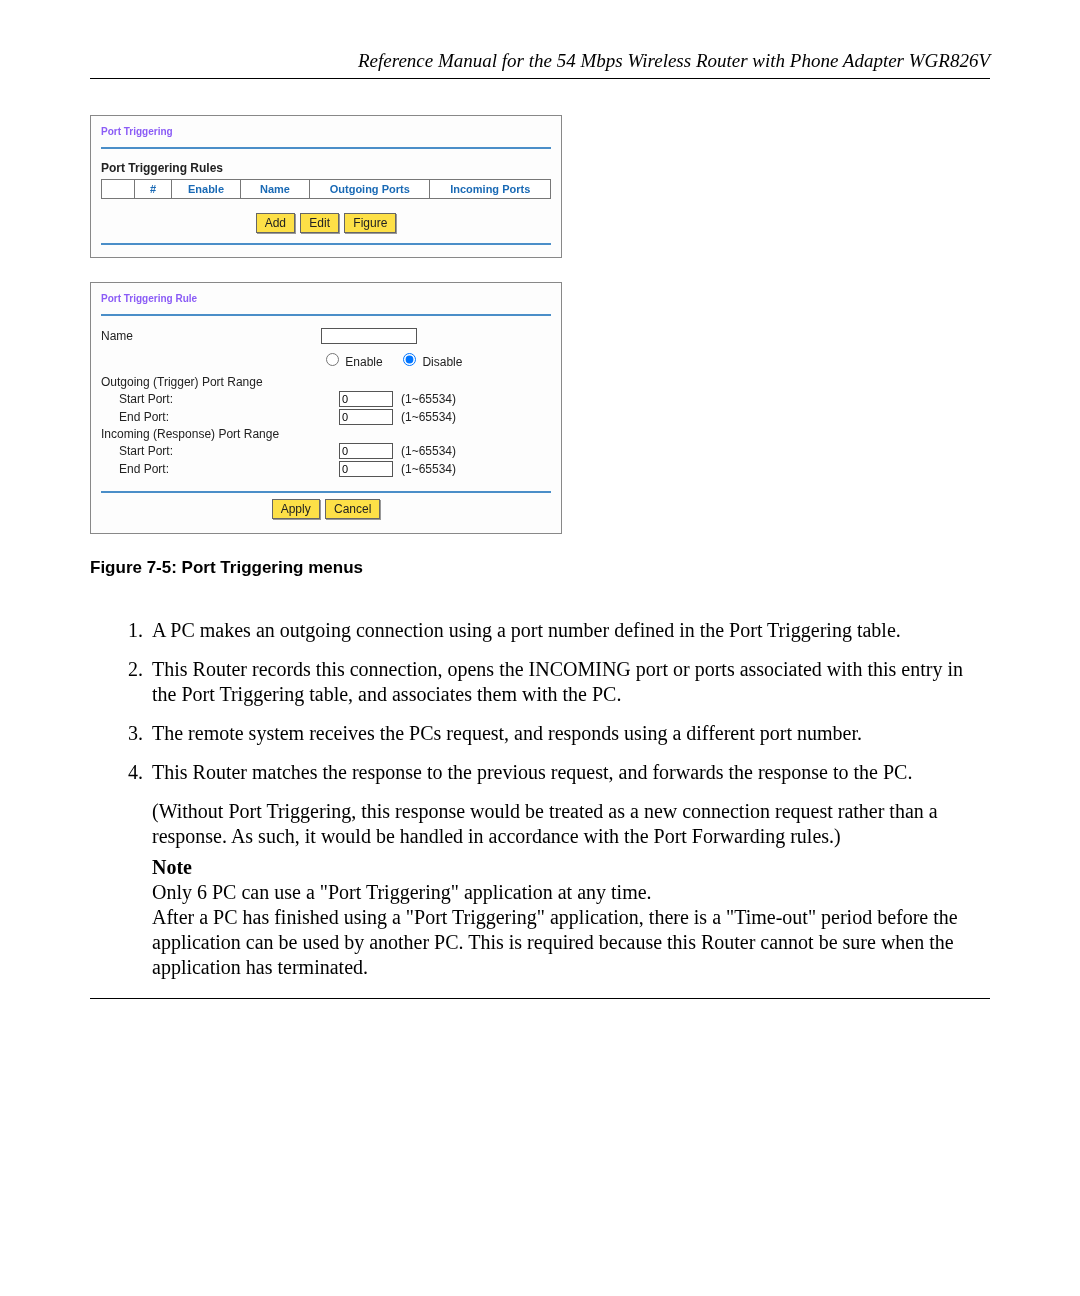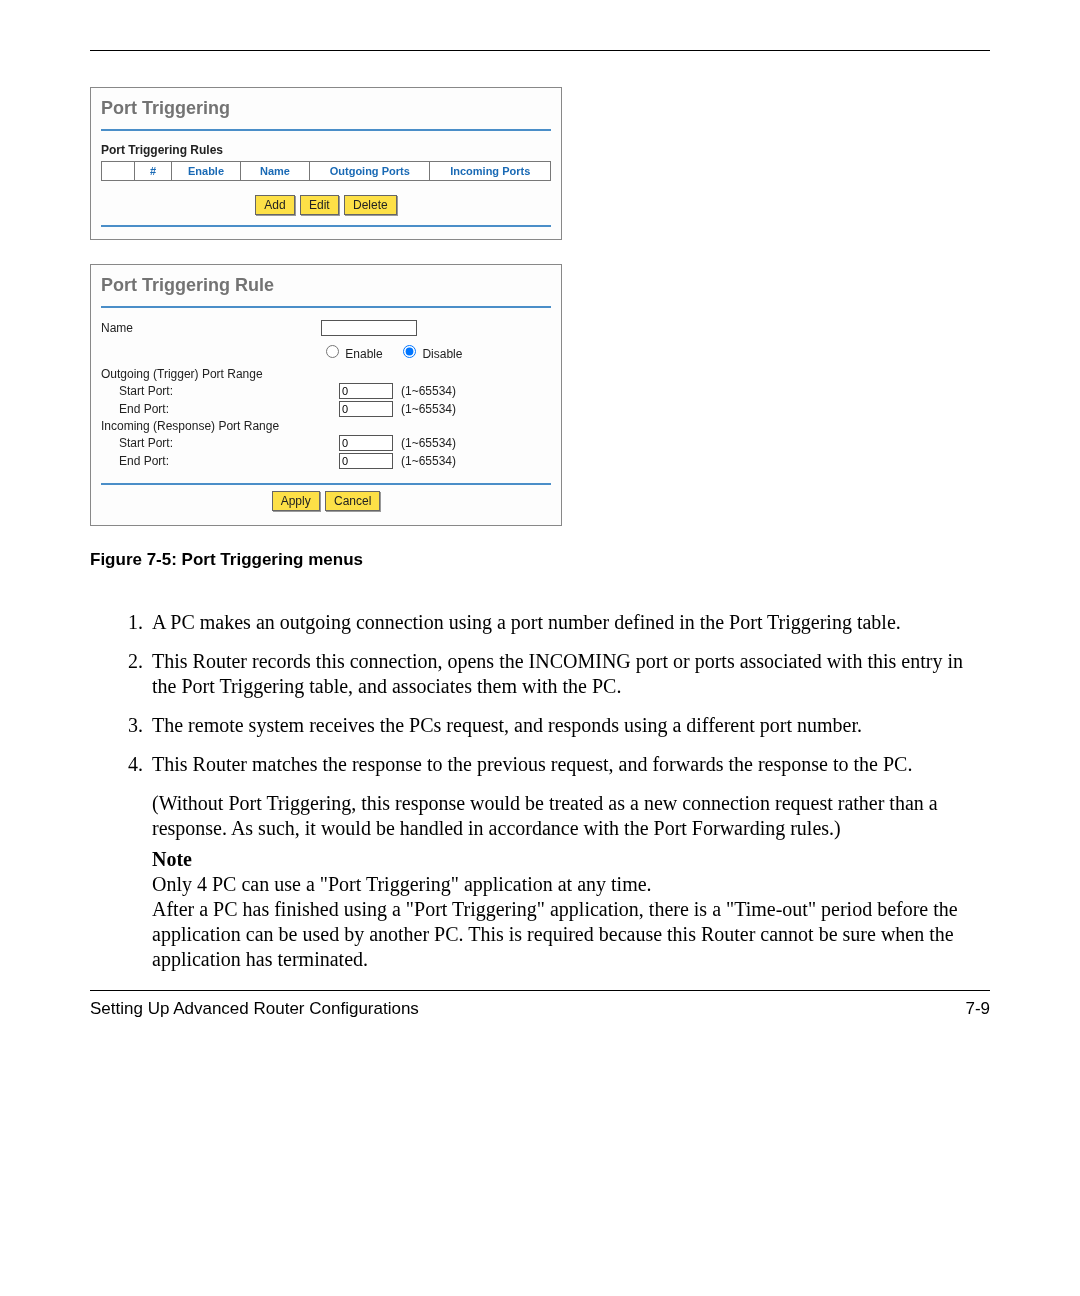--- a/index.html
+++ b/index.html
@@ -40,23 +40,23 @@
     background: #fdfdfd;
     font-family: Arial, Helvetica, sans-serif;
     font-size: 12px;
     color: #222;
     margin-bottom: 24px;
   }
   .screenshot-inner {
     padding: 10px 10px 12px 10px;
   }
   .sec-title {
-    color: #737373;
-    font-weight: bold;
-    font-size: 18px;
+    color: #8b5cf6;
+    font-weight: bold;
+    font-size: 10px;
     margin-bottom: 10px;
   }
   .sec-rule {
     border: none;
     border-top: 2px solid #4a8ec8;
     margin: 6px 0 12px 0;
   }
   .sec-rule-thin {
     border: none;
     border-top: 2px solid #4a8ec8;
@@ -154,20 +154,21 @@
     text-align: center;
     font-style: italic;
     font-size: 18px;
     margin-top: 14px;
   }
 </style>
 </head>
 <body>
 
 <div class="page">
+  <div class="running-head">Reference Manual for the 54 Mbps Wireless Router with Phone Adapter WGR826V</div>
   <hr class="rule">
 
 
   <div class="screenshot">
     <div class="screenshot-inner">
       <div class="sec-title">Port Triggering</div>
       <hr class="sec-rule">
       <div class="subhead">Port Triggering Rules</div>
       <table class="rules">
         <tbody>
@@ -177,21 +178,21 @@
           <th style="width:60px;">Enable</th>
           <th style="width:60px;">Name</th>
           <th>Outgoing Ports</th>
           <th>Incoming Ports</th>
         </tr>
       </tbody>
         </table>
       <div class="btnrow">
         <span class="btn">Add</span>
         <span class="btn">Edit</span>
-        <span class="btn">Delete</span>
+        <span class="btn">Figure</span>
       </div>
       <hr class="sec-rule-thin">
     </div>
   </div>
 
   <div class="screenshot">
     <div class="screenshot-inner">
       <div class="sec-title">Port Triggering Rule</div>
       <hr class="sec-rule">
 
@@ -245,23 +246,19 @@
 
   <ol class="steps">
     <li>A PC makes an outgoing connection using a port number defined in the Port Triggering table.</li>
     <li>This Router records this connection, opens the INCOMING port or ports associated with this entry in the Port Triggering table, and associates them with the PC.</li>
     <li>The remote system receives the PCs request, and responds using a different port number.</li>
     <li>
       <span>This Router matches the response to the previous request, and forwards the response to the PC.</span>
       <div style="height:14px;"></div>
       <span>(Without Port Triggering, this response would be treated as a new connection request rather than a response. As such, it would be handled in accordance with the Port Forwarding rules.)</span>
       <div class="note-label">Note</div>
-      <div class="note-body" style="white-space:pre-line;">Only 4 PC can use a "Port Triggering" application at any time.
+      <div class="note-body" style="white-space:pre-line;">Only 6 PC can use a "Port Triggering" application at any time.
 After a PC has finished using a "Port Triggering" application, there is a "Time-out" period before the application can be used by another PC. This is required because this Router cannot be sure when the application has terminated.</div>
     </li>
   </ol>
 
   <hr class="rule-bottom">
-  <div class="footer-row">
-    <div>Setting Up Advanced Router Configurations</div>
-    <div>7-9</div>
-  </div>
 </div>
 
 </body></html>

